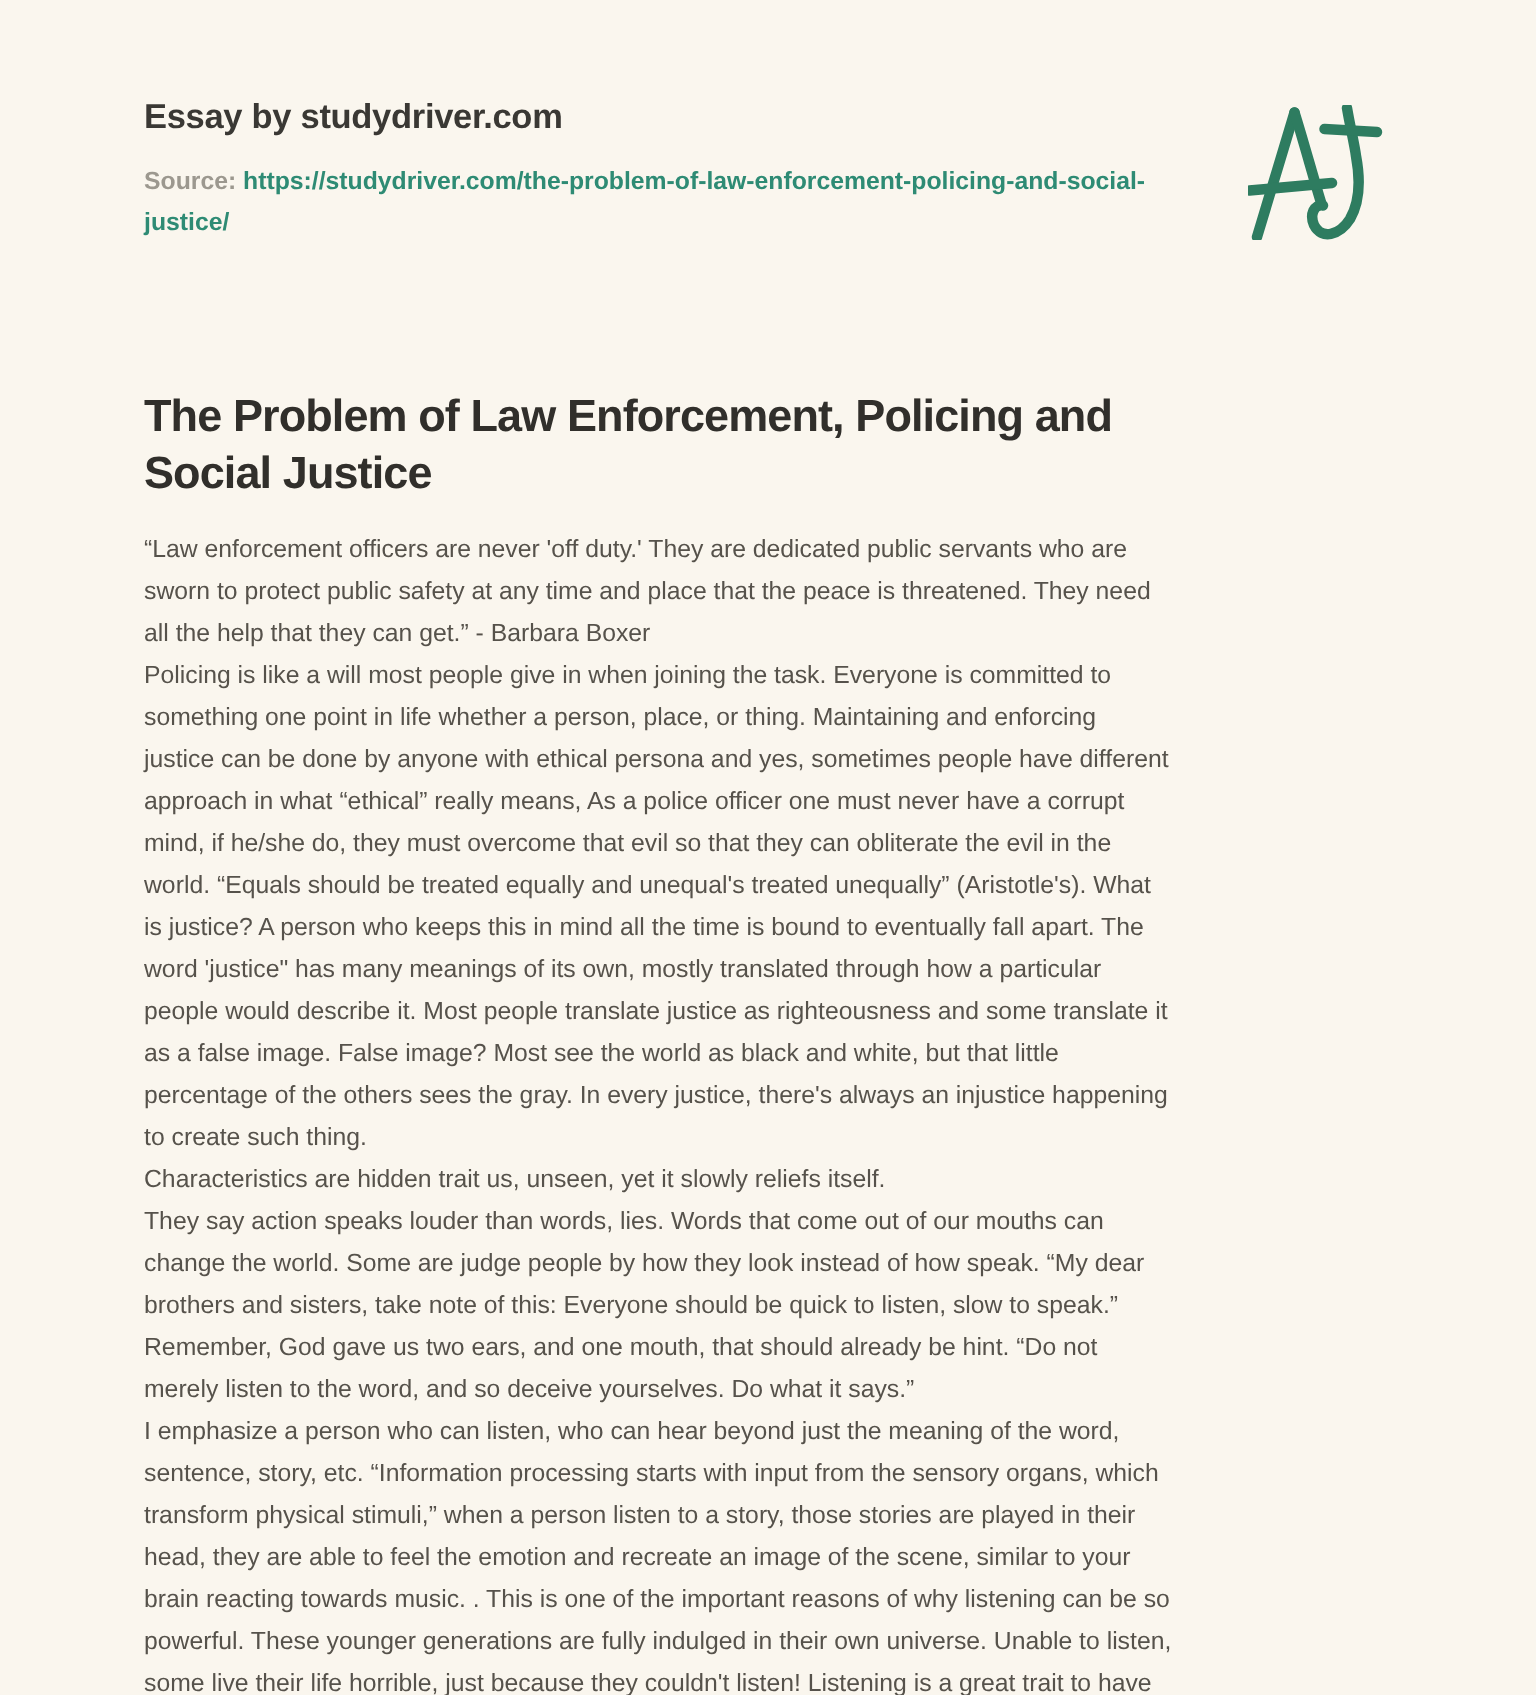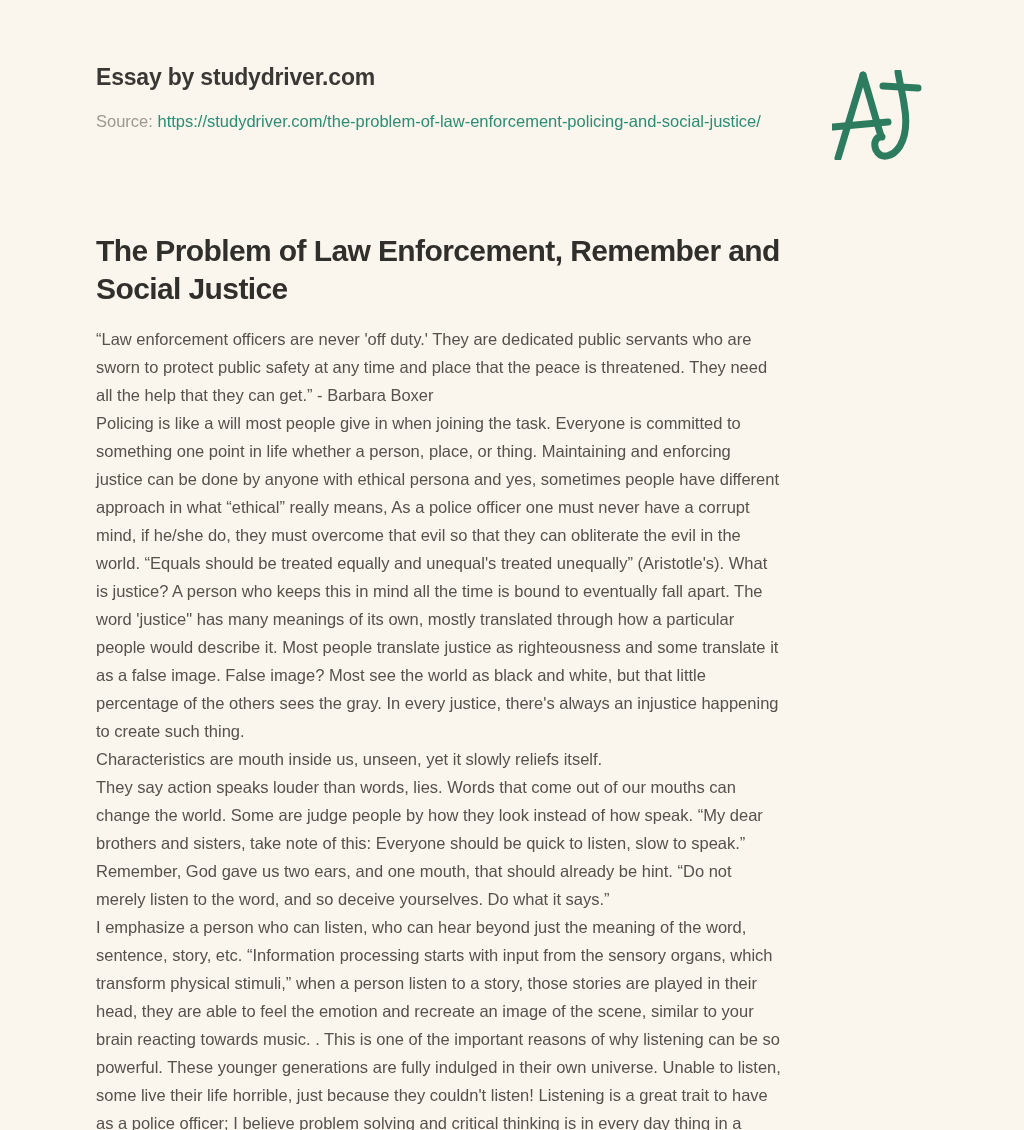--- a/index.html
+++ b/index.html
@@ -31,20 +31,21 @@
     color: #3A3834;
     letter-spacing: -0.2px;
   }
   .source-line {
     margin-top: 17px;
     font-size: 16.5px;
     line-height: 27px;
     max-width: 690px;
     color: var(--muted-color);
     word-wrap: break-word;
+    font-weight: bold;
   }
   .source-line a {
     color: var(--link-color);
     text-decoration: none;
   }
   .brand-logo {
     position: absolute;
     left: 832px;
     top: 70px;
     width: 90px;
@@ -85,23 +86,23 @@
       <path d="M31,5 C37,24 44,50 49,66"></path>
 
       <path d="M1,57 L56,52"></path>
 
       <path d="M66,2 C68,14 71,26 72,34 C75,50 75,64 68,76 C61,87 49,90 44,80 C41,73 44,66 50,67"></path>
 
       <path d="M51,16 L86,18"></path>
     </g>
   </svg>
 
-  <h2 class="article-title">The Problem of Law Enforcement, Remember and Social Justice</h2>
+  <h2 class="article-title">The Problem of Law Enforcement, Policing and Social Justice</h2>
 
   <div class="essay-body">
     <p>“Law enforcement officers are never 'off duty.' They are dedicated public servants who are sworn to protect public safety at any time and place that the peace is threatened. They need all the help that they can get.” - Barbara Boxer</p>
     <p>Policing is like a will most people give in when joining the task. Everyone is committed to something one point in life whether a person, place, or thing. Maintaining and enforcing justice can be done by anyone with ethical persona and yes, sometimes people have different approach in what “ethical” really means, As a police officer one must never have a corrupt mind, if he/she do, they must overcome that evil so that they can obliterate the evil in the world. “Equals should be treated equally and unequal's treated unequally” (Aristotle's). What is justice? A person who keeps this in mind all the time is bound to eventually fall apart. The word 'justice" has many meanings of its own, mostly translated through how a particular people would describe it. Most people translate justice as righteousness and some translate it as a false image. False image? Most see the world as black and white, but that little percentage of the others sees the gray. In every justice, there's always an injustice happening to create such thing.</p>
-    <p>Characteristics are mouth inside us, unseen, yet it slowly reliefs itself.</p>
+    <p>Characteristics are hidden trait us, unseen, yet it slowly reliefs itself.</p>
     <p>They say action speaks louder than words, lies. Words that come out of our mouths can change the world. Some are judge people by how they look instead of how speak. “My dear brothers and sisters, take note of this: Everyone should be quick to listen, slow to speak.” Remember, God gave us two ears, and one mouth, that should already be hint. “Do not merely listen to the word, and so deceive yourselves. Do what it says.”</p>
     <p>I emphasize a person who can listen, who can hear beyond just the meaning of the word, sentence, story, etc. “Information processing starts with input from the sensory organs, which transform physical stimuli,” when a person listen to a story, those stories are played in their head, they are able to feel the emotion and recreate an image of the scene, similar to your brain reacting towards music. . This is one of the important reasons of why listening can be so powerful. These younger generations are fully indulged in their own universe. Unable to listen, some live their life horrible, just because they couldn't listen! Listening is a great trait to have as a police officer; I believe problem solving and critical thinking is in every day thing in a police officers life and in order to accomplish these things one must listen and reevaluate the processed information so that he successful succeeds. Being able to listen and being honest are two things I believe people have a hard time with. Everyone lies at some point in his or her lifetime and that's okay. Lies are meaningless and yet so dangerous, so the moment someone understand its better to be ho</p>
   </div>
 
 </div>
 
 </body></html>

